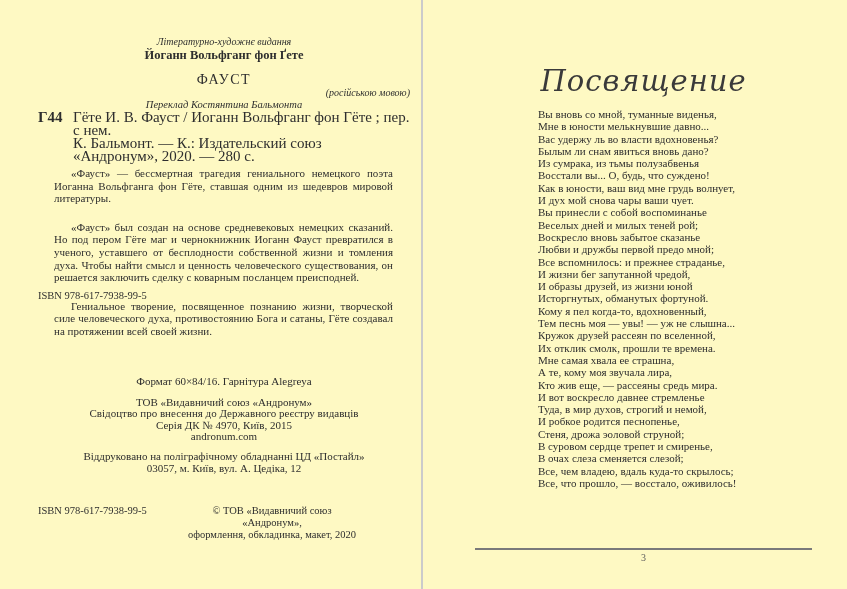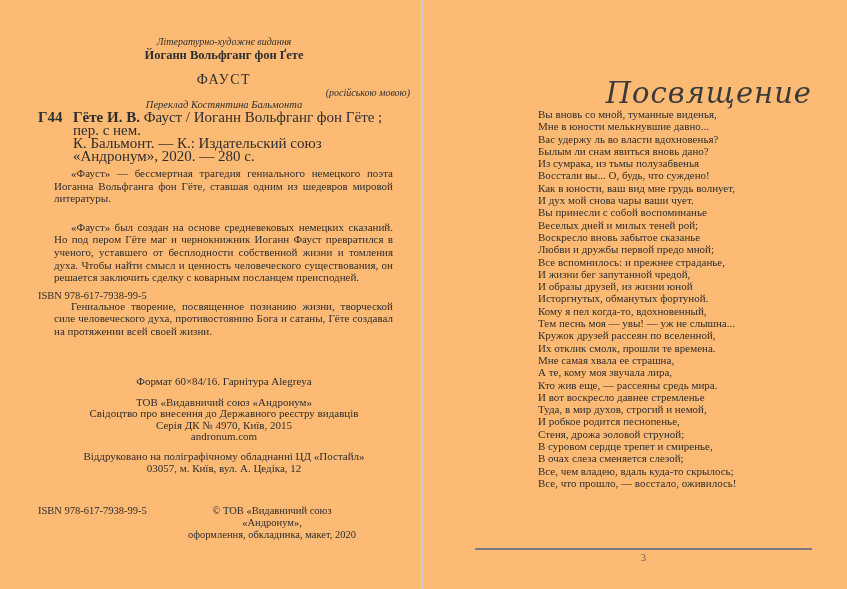--- a/index.html
+++ b/index.html
@@ -1,20 +1,20 @@
 <!DOCTYPE html>
 <html><head>
 <meta charset="utf-8">
 <style>
   * { margin:0; padding:0; box-sizing:border-box; }
   html,body { background:#fff; }
   .spread {
     position:relative;
     width:847px; height:589px;
-    background:#fdba74;
+    background:#fef9c3;
     overflow:hidden;
     font-family:"Liberation Serif","DejaVu Serif",serif;
     color:#2e2e2e;
   }
   .divider {
     position:absolute; left:421px; top:0;
     width:2px; height:589px;
     background:#cbcbcb;
   }
   
@@ -28,21 +28,21 @@
   .lang-note { font-style:italic; font-size:10px; line-height:11px; margin-top:1px;text-align:right; }
   .transl    { font-style:italic; font-size:10.5px; line-height:11px; margin-top:1px; }
 
   .catalog {
     position:absolute; left:38px; top:111px; width:372px;
     font-size:15px; line-height:13px;
     display:flex;
   }
   .catalog .code { width:35px; font-weight:bold; flex:none; }
   .catalog .entry { flex:1; }
-  .catalog .entry b { font-weight:bold; }
+  .catalog .entry b { font-weight:normal; }
 
   .annotation {
     position:absolute; left:38px; top:151px; width:371px;
     font-size:11px; line-height:12.6px;
     text-align:justify;
   }
   .annotation p { text-indent:17px; margin:16px; }
 
   .isbn-mid {
     position:absolute; left:38px; top:290px;
@@ -61,22 +61,22 @@
     position:absolute; left:38px; top:505px;
     font-size:10.5px;
   }
   .lp-copyright {
     position:absolute; left:184px; top:505px; width:176px;
     text-align:center; font-size:10.5px; line-height:12px;
   }
 
   
   .poem-title {
-    position:absolute; left:475px; top:76px; width:337px;
-    text-align:right;
+    position:absolute; left:475px; top:64px; width:337px;
+    text-align:center;
     font-family:"DejaVu Serif","Liberation Serif",serif;
     font-style:italic; font-weight:400;
     font-size:29px; letter-spacing:1px;
     color:#3a3a3a;
   }
   .poem {
     position:absolute; left:538px; top:108px; width:300px;
     font-size:11px; line-height:12.3px;
   }
   .poem .poem-line { white-space:nowrap; }

